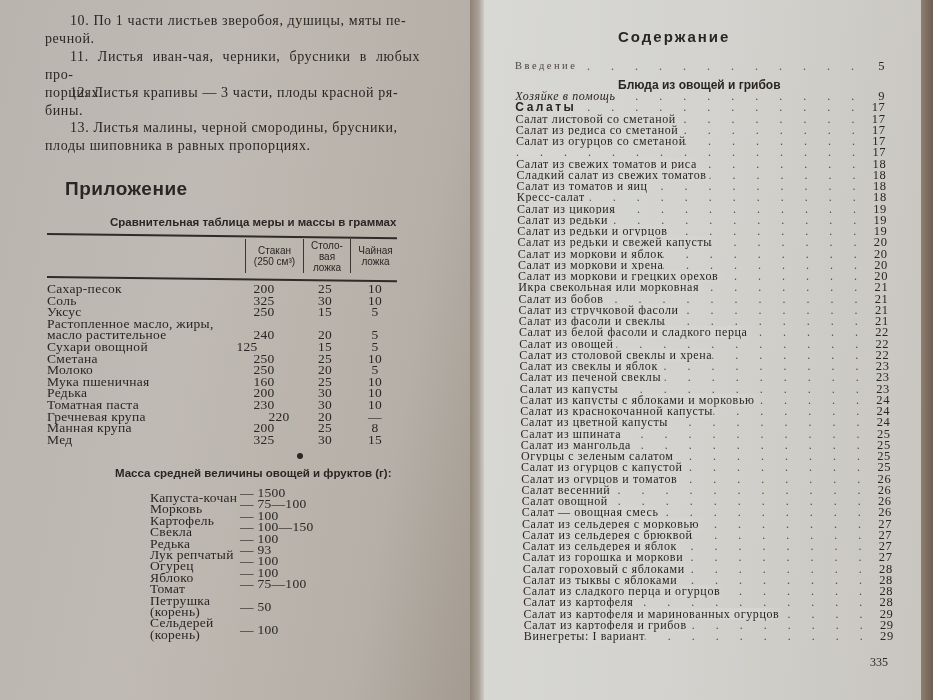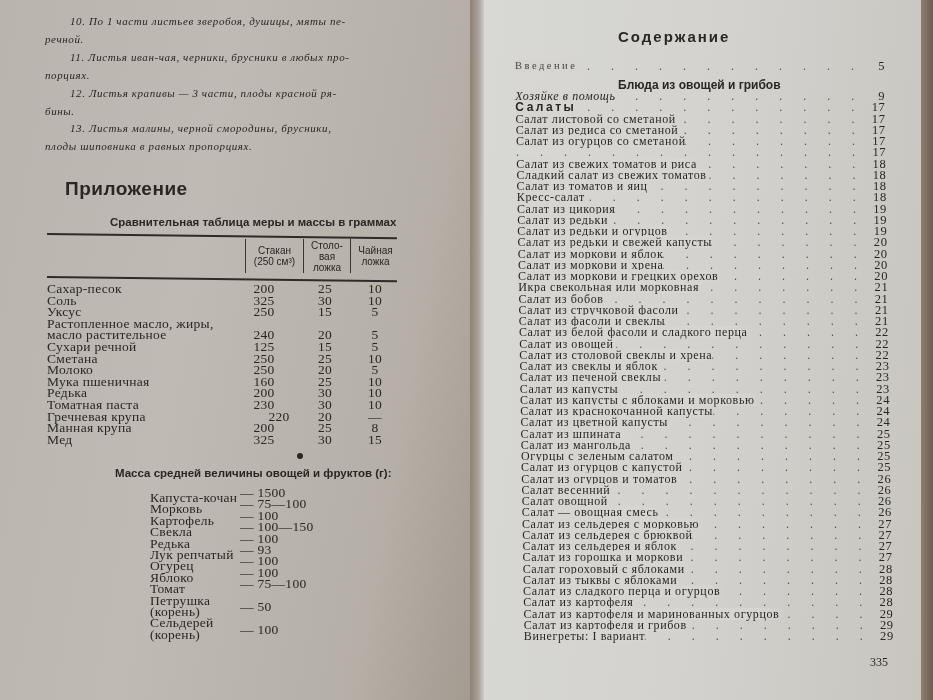--- a/index.html
+++ b/index.html
@@ -19,22 +19,22 @@
   }
   .page-right {
     position:absolute; left:484px; top:0; width:437px; height:700px;
     background: linear-gradient(95deg, #d8d8d5 0%, #d3d2ce 50%, #c8c5bf 100%);
   }
   .edge-right {
     position:absolute; left:921px; top:0; width:12px; height:700px;
     background: linear-gradient(90deg,#8f7f70,#6d5d50);
   }
   .para {
-    position:absolute; left:45px; width:375px; font-size:11px; line-height:18px;
-    text-align:justify; letter-spacing:0.6px;font-style:italic;
+    position:absolute; left:45px; width:375px; font-size:14px; line-height:18px;
+    text-align:justify; letter-spacing:0.6px;
   }
   .para .first { display:block; text-indent:25px; }
   .title-left {
     position:absolute; left:65px; top:178px; font-size:19px; font-weight:bold;
     font-family:"Liberation Sans", sans-serif; letter-spacing:0.5px;
   }
   .table-caption {
     position:absolute; left:110px; top:216px; font-size:11.5px; font-weight:bold;
     font-family:"Liberation Sans", sans-serif;
   }
@@ -136,22 +136,22 @@
       <span class="v" style="left:258px"></span>
       <span class="v" style="left:308px"></span>
     </div>
     <div class="trow">
       <span class="name">масло растительное</span>
       <span class="v" style="left:197px">240</span>
       <span class="v" style="left:258px">20</span>
       <span class="v" style="left:308px">5</span>
     </div>
     <div class="trow">
-      <span class="name">Сухари речной</span>
-      <span class="v" style="left:197px">125</span>
+      <span class="name">Сухари овощной</span>
+      <span class="v" style="left:180px">125</span>
       <span class="v" style="left:258px">15</span>
       <span class="v" style="left:308px">5</span>
     </div>
     <div class="trow">
       <span class="name">Сметана</span>
       <span class="v" style="left:197px">250</span>
       <span class="v" style="left:258px">25</span>
       <span class="v" style="left:308px">10</span>
     </div>
     <div class="trow">

